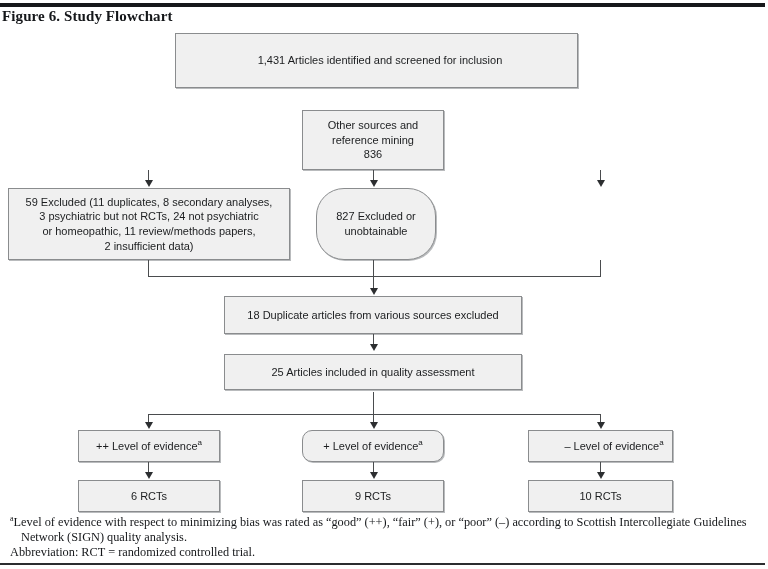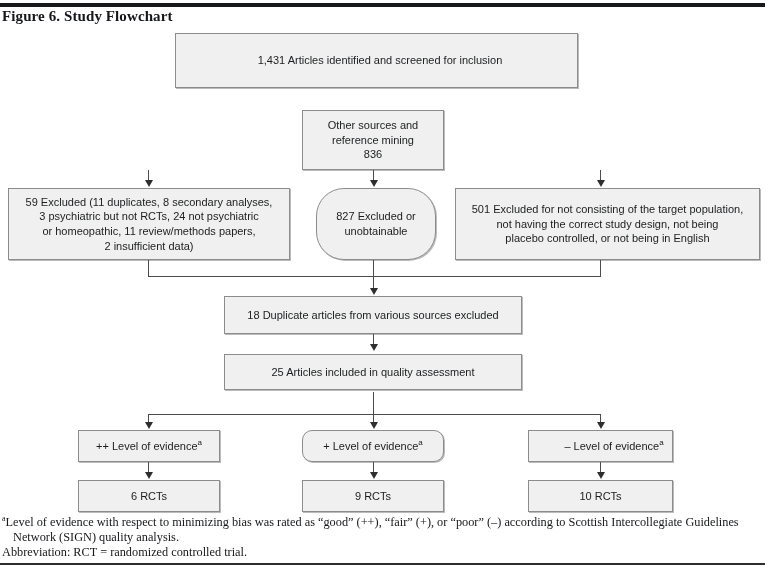--- a/index.html
+++ b/index.html
@@ -51,21 +51,21 @@
     position:absolute;
     width:0;height:0;
     border-left:4px solid transparent;
     border-right:4px solid transparent;
     border-top:7px solid #2c2e30;
   }
 
   .sup{font-size:8px;vertical-align:super;line-height:0;}
 
   .footnotes{
-    position:absolute;left:2px;top:515px;width:756px;
+    position:absolute;left:10px;top:515px;width:756px;
     font-family:"Liberation Serif", serif;
     font-size:12.3px;line-height:1.18;color:#15171a;
   }
   .fn-a{display:block;text-indent:0;padding-left:11px;}
   .fn-a .hang{margin-left:-11px;}
   .fn-b{display:block;margin-top:1px;}
 </style>
 </head>
 <body>
 
@@ -100,25 +100,20 @@
 3 psychiatric but not RCTs, 24 not psychiatric
 or homeopathic, 11 review/methods papers,
 2 insufficient data)</span>
   </div>
 
   <div class="node" style="left:316px;top:188px;width:120px;height:72px;border-radius:28px;">
     <span class="txt">827 Excluded or
 unobtainable</span>
   </div>
 
-  <div class="node" style="left:455px;top:188px;width:305px;height:72px;">
-    <span class="txt">501 Excluded for not consisting of the target population,
-not having the  correct study design, not being
-placebo controlled, or not being in English</span>
-  </div>
 
   <div class="ln v" style="left:148px;top:260px;height:16px;"></div>
   <div class="ln v" style="left:373px;top:260px;height:32px;"></div>
   <div class="ln v" style="left:600px;top:260px;height:16px;"></div>
   <div class="ln h" style="left:148px;top:276px;width:453px;"></div>
   <div class="arrow" style="left:370px;top:288px;"></div>
 
   <div class="node" style="left:224px;top:296px;width:298px;height:38px;">
     <span class="txt">18 Duplicate articles from various sources excluded</span>
   </div>

